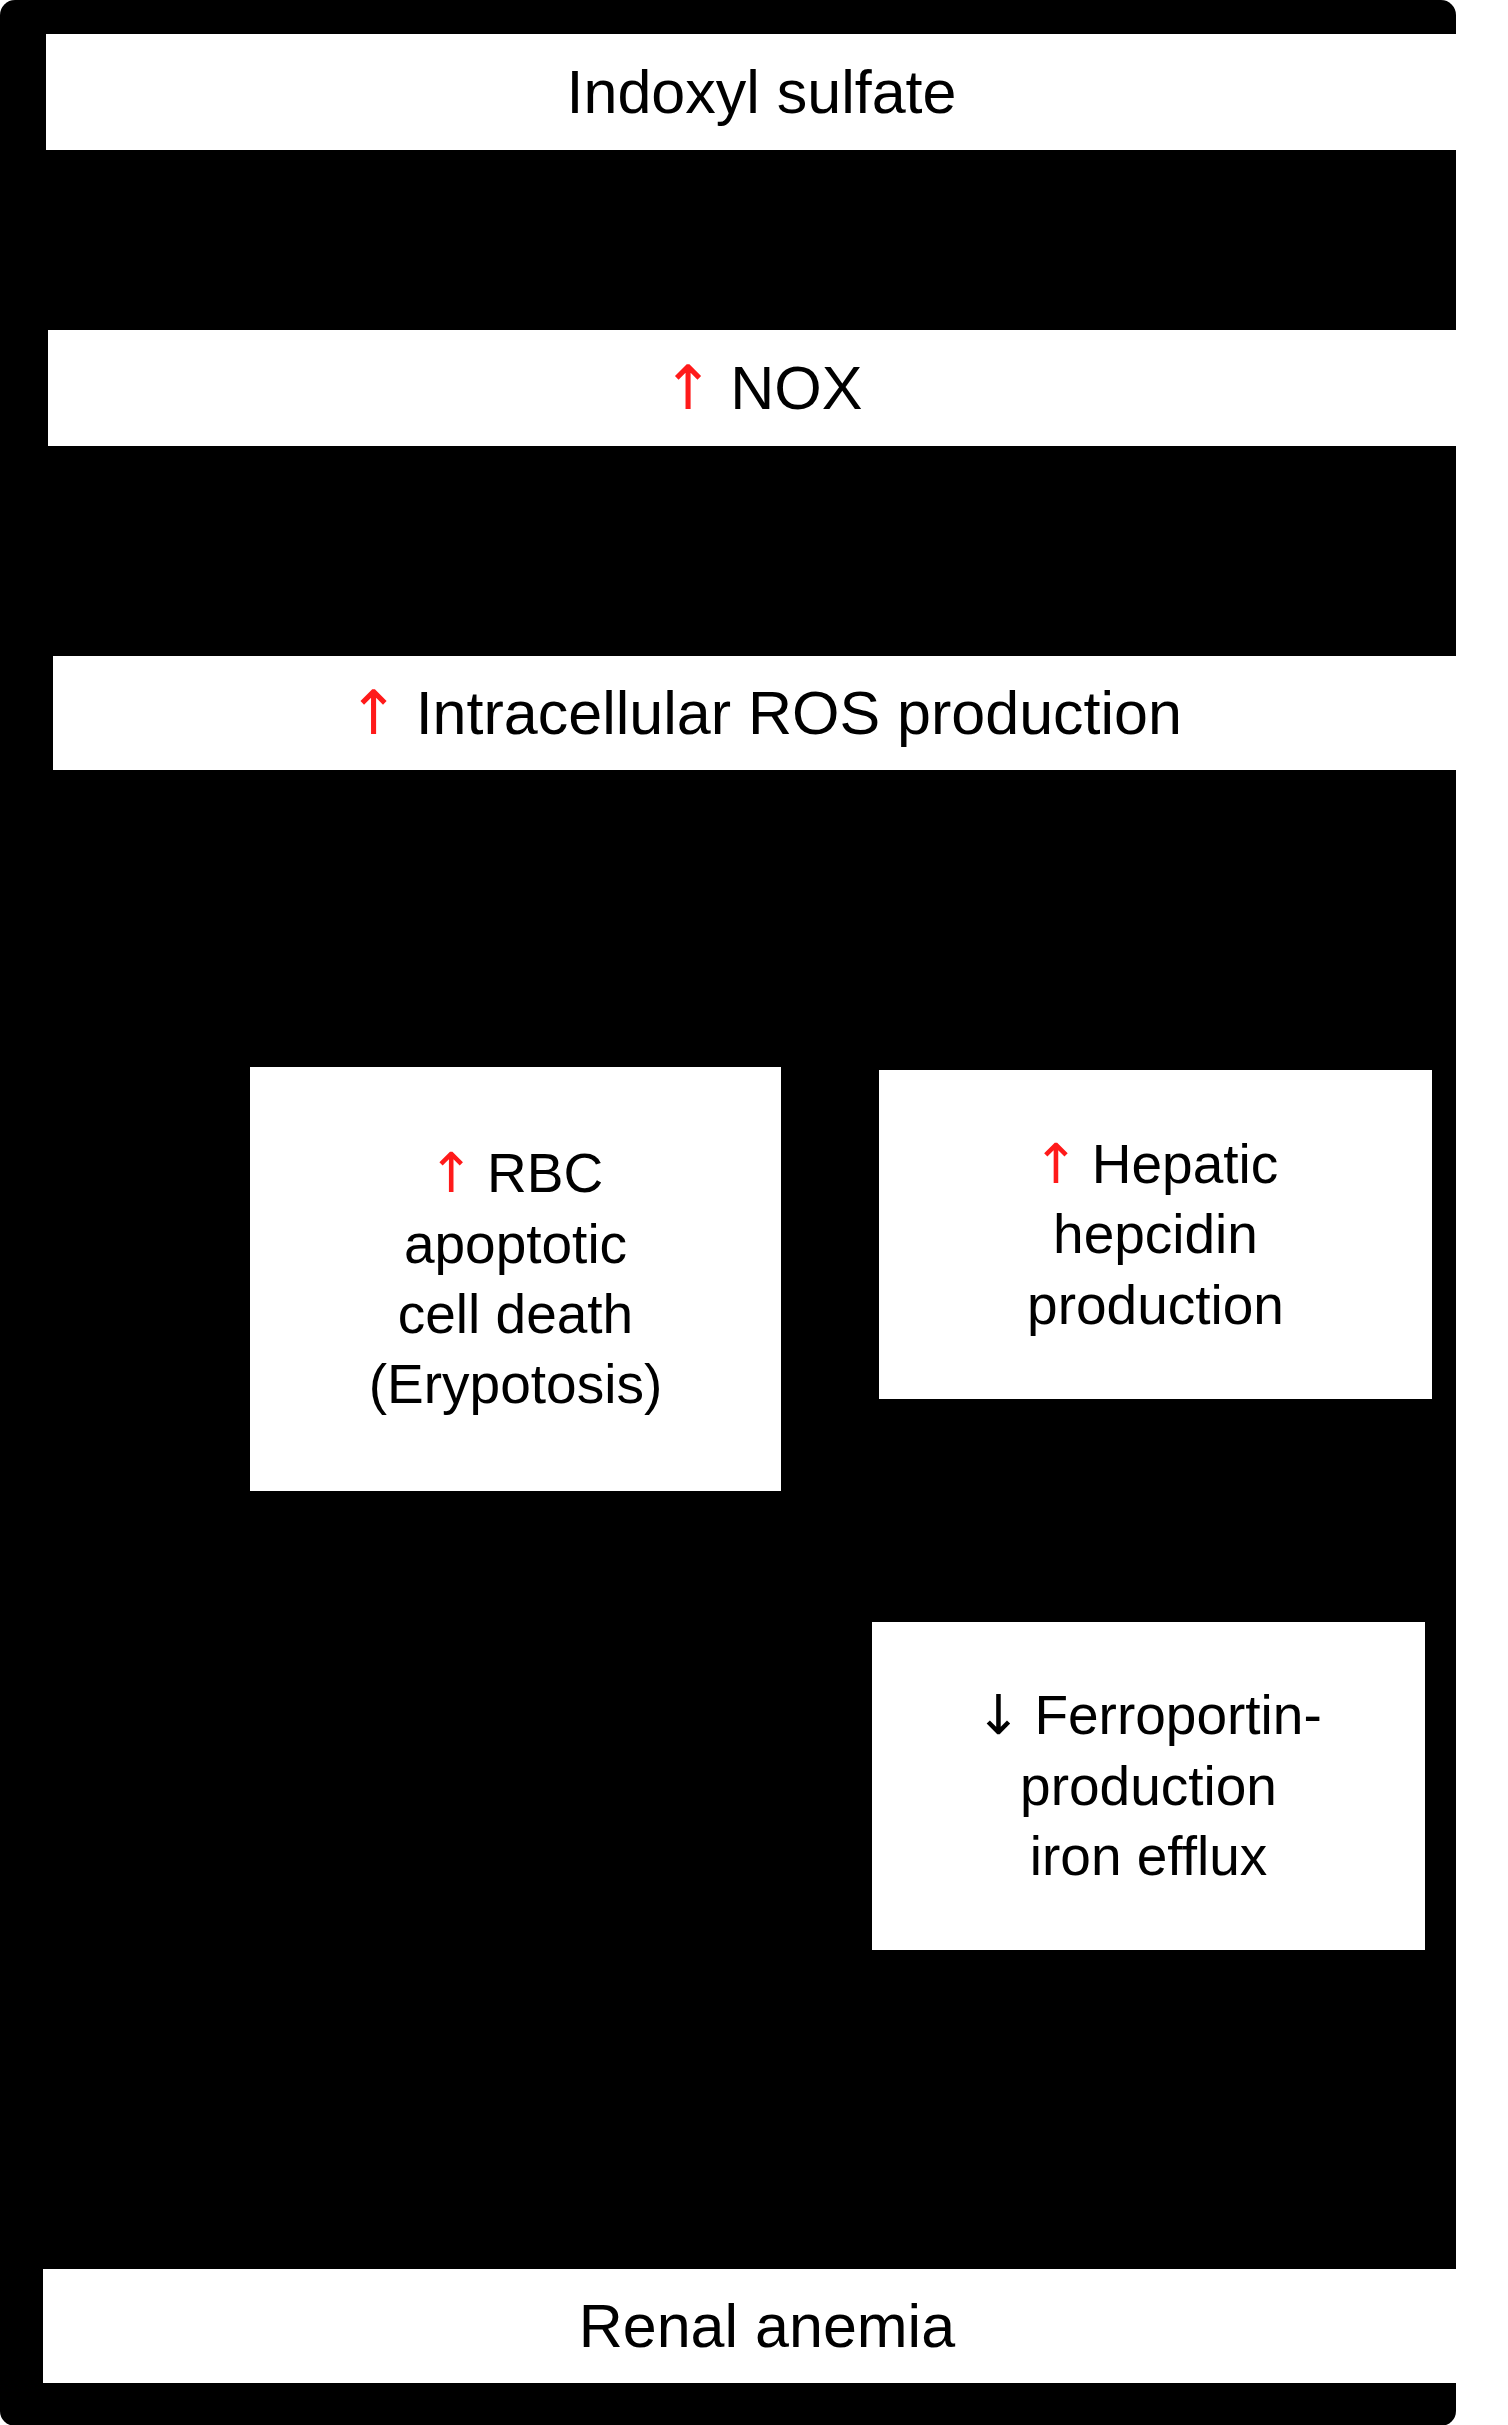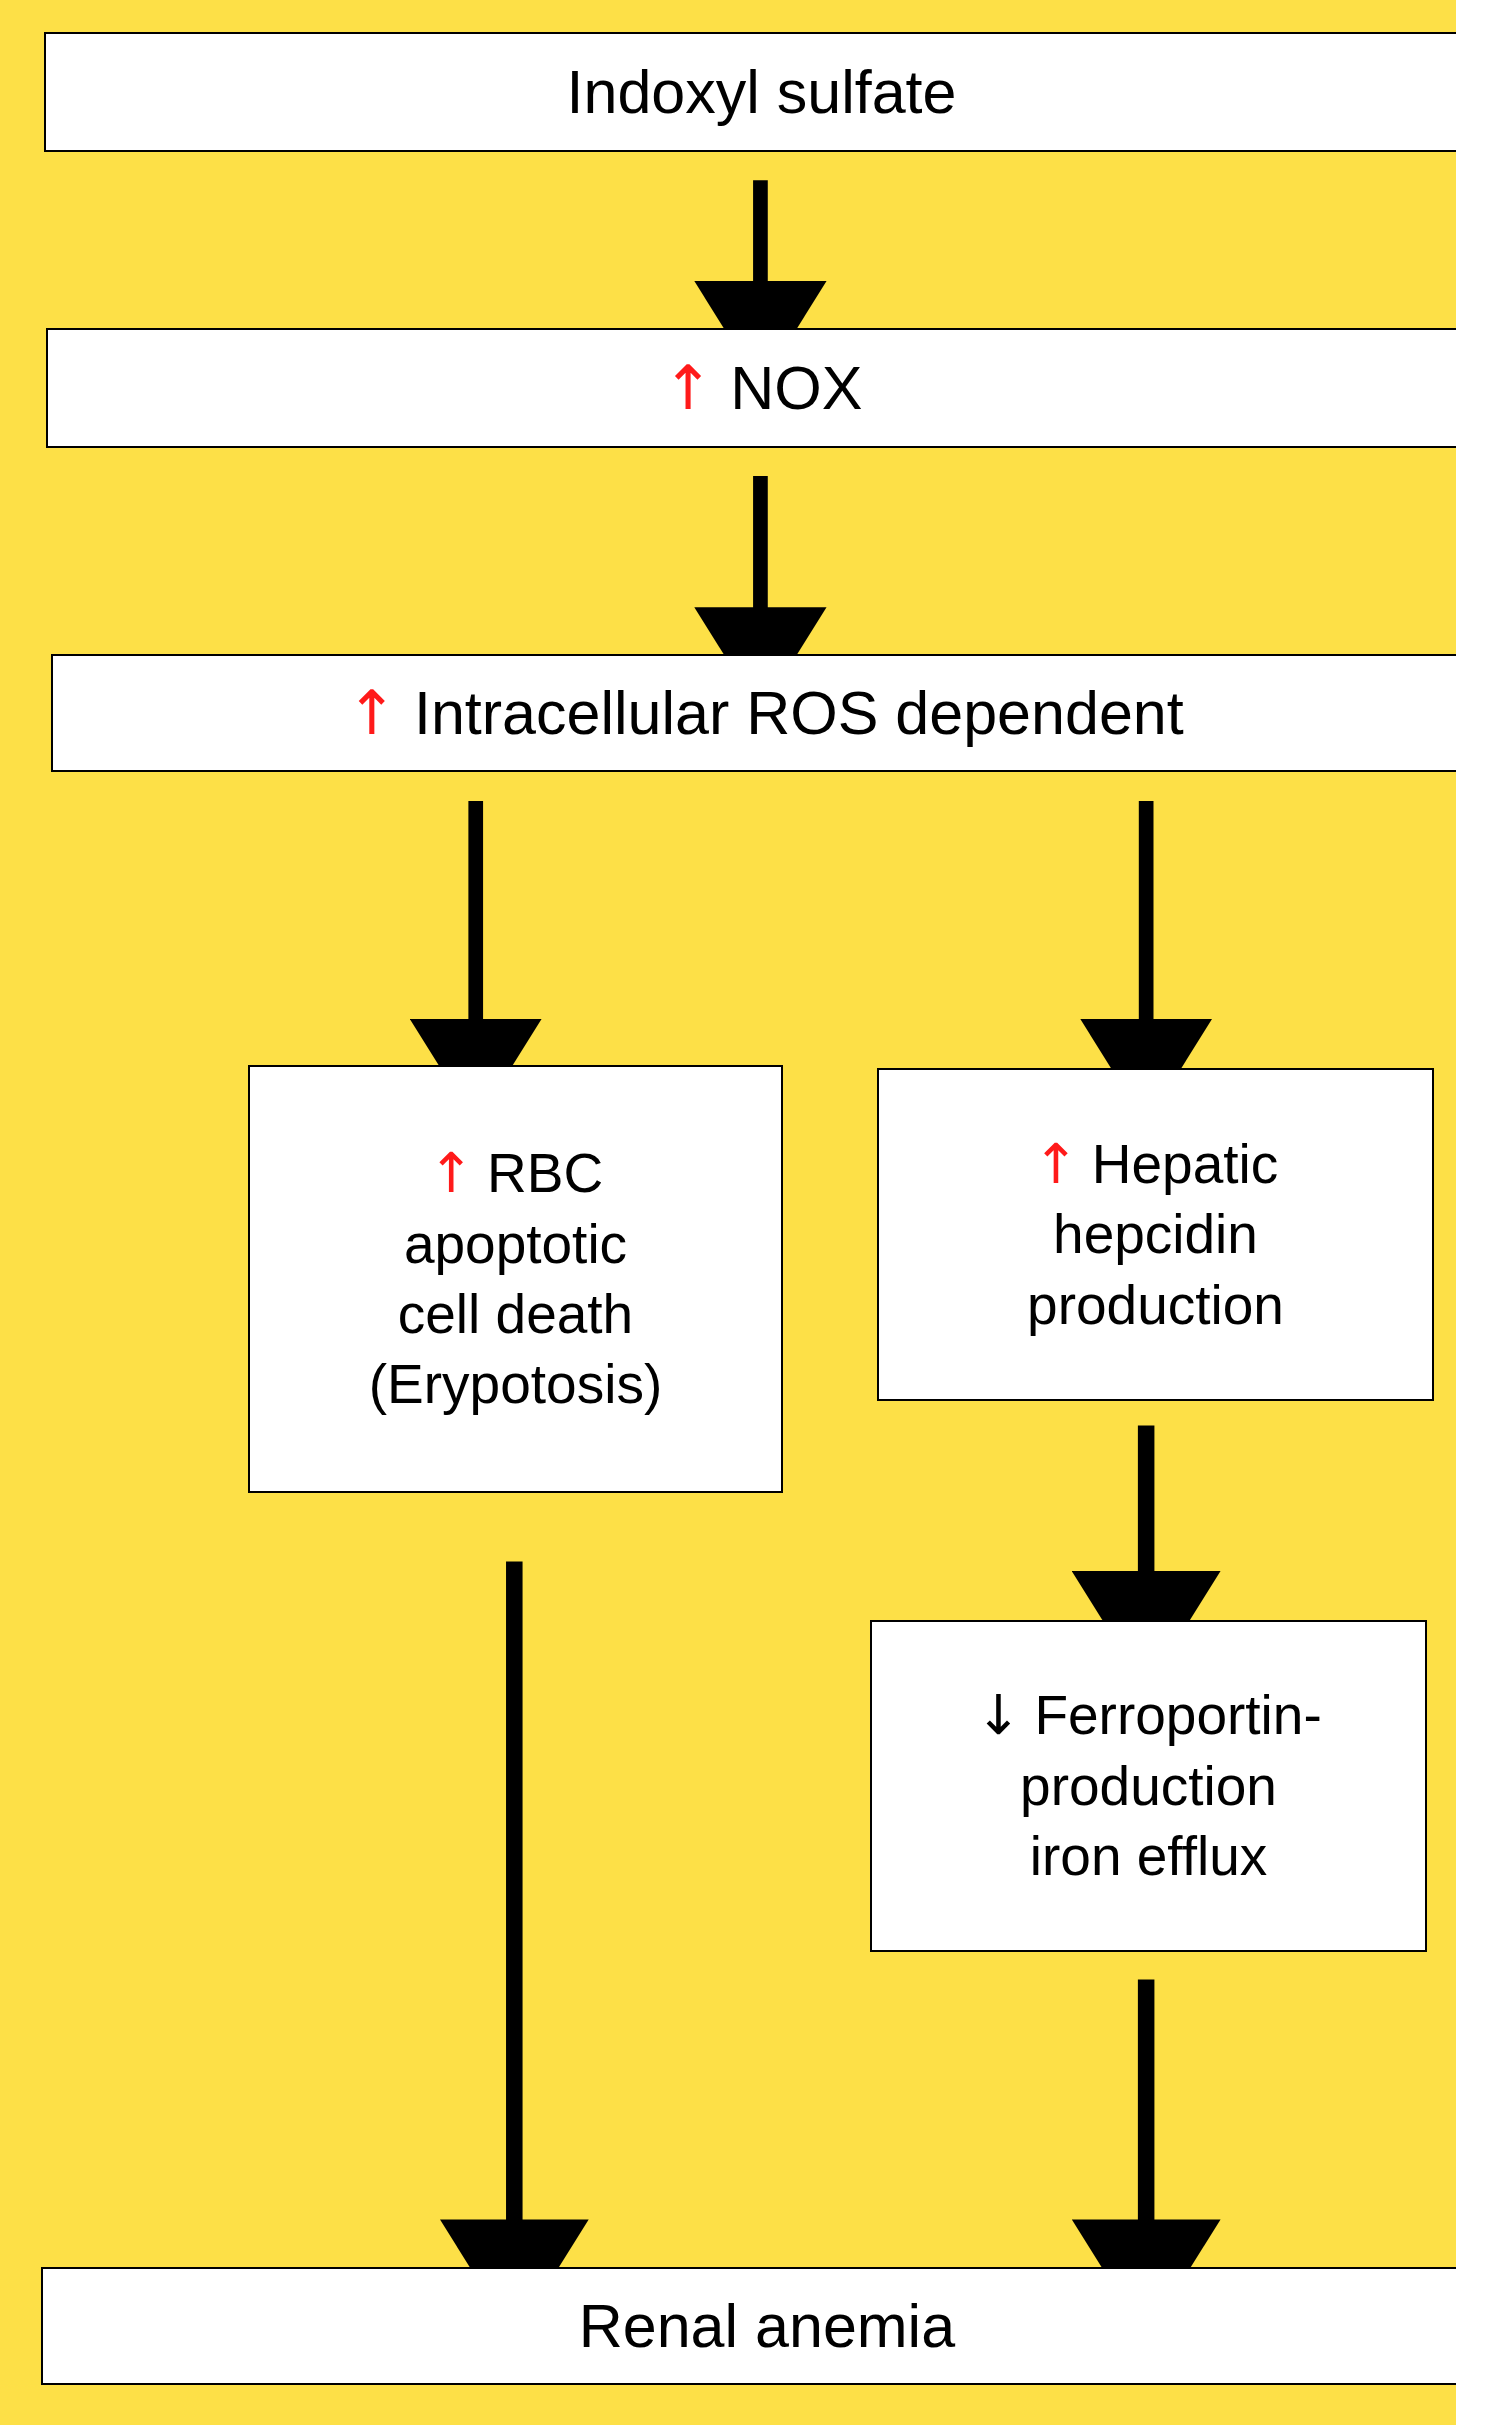--- a/index.html
+++ b/index.html
@@ -4,23 +4,24 @@
 <style>
   html, body {
     margin: 0;
     padding: 0;
     background: #ffffff;
   }
   #canvas {
     position: relative;
     width: 1456px;
     height: 2426px;
-    background: #fde047;
+    background: #000000;
     font-family: "Liberation Sans", sans-serif;
     overflow: hidden;
+    border-radius: 15px;
   }
   .node {
     position: absolute;
     box-sizing: border-box;
     border: 2.8px solid #000000;
     background: #ffffff;
     display: flex;
     align-items: center;
     justify-content: center;
     text-align: center;
@@ -89,21 +90,21 @@
 
   <div class="node wide-node" style="left:46px; top:328px; width:1433px; height:120px;">
     <span class="arrow-up">↑</span>
     <span style="display:inline-block;width:16.5px"></span>
     <span class="txt">NOX</span>
   </div>
 
   <div class="node wide-node" style="left:51px; top:654px; width:1428px; height:118px;">
     <span class="arrow-up">↑</span>
     <span style="display:inline-block;width:16.5px"></span>
-    <span class="txt">Intracellular ROS dependent</span>
+    <span class="txt">Intracellular ROS production</span>
   </div>
 
   <div class="node col-node" style="left:248px; top:1065px; width:535px; height:428px; border-width:2.8px;">
     <span>
       <span class="arrow-up">↑</span><span style="display:inline-block;width:13px"></span><span class="txt" style="display:inline">RBC
 apoptotic
 cell death
 (Erypotosis)</span>
     </span>
   </div>

